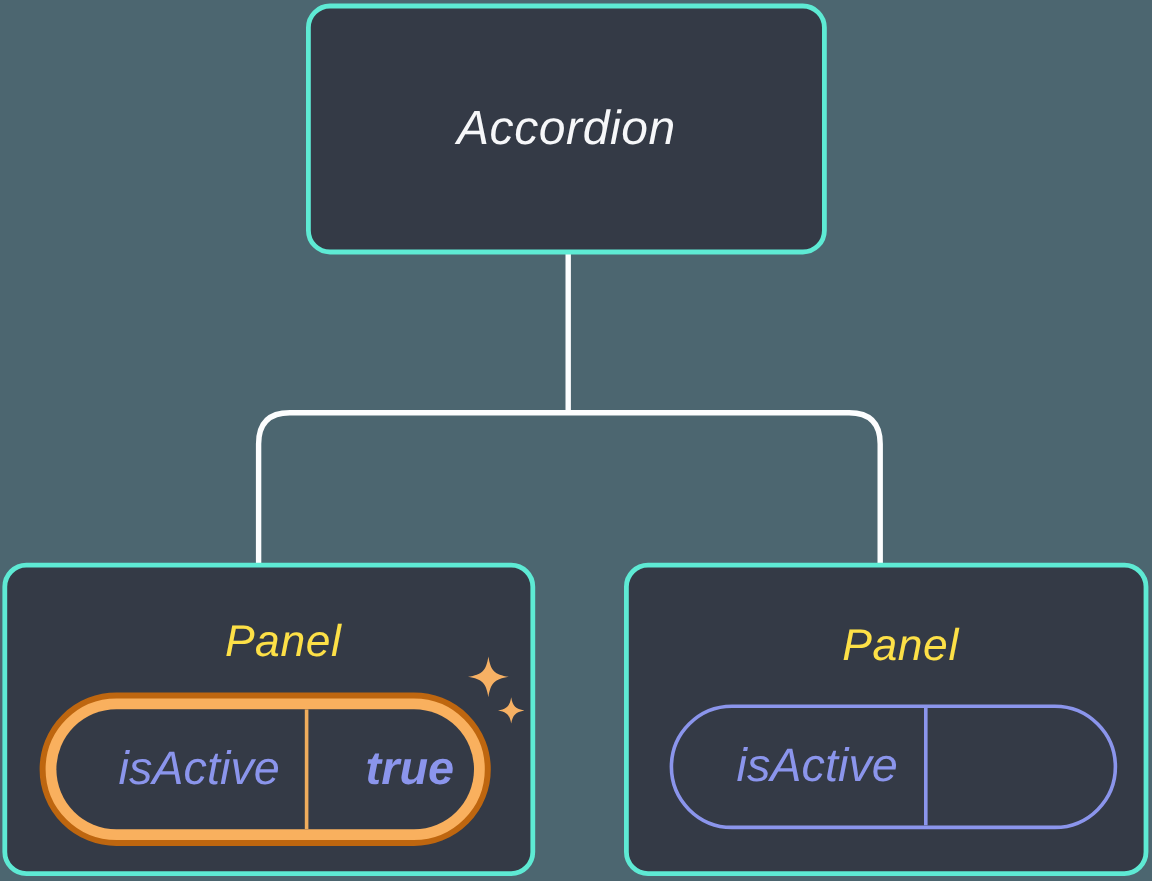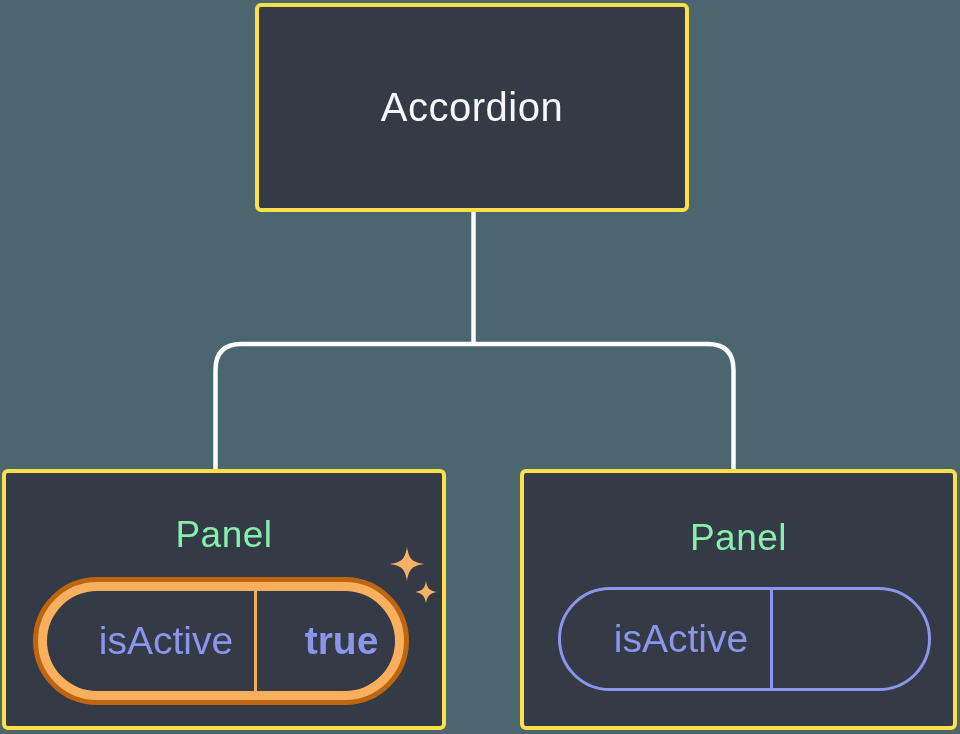--- a/index.html
+++ b/index.html
@@ -15,35 +15,36 @@
     background: #4C6670;
   }
   .connectors {
     position: absolute; left: 0; top: 0;
     width: 960px; height: 734px;
   }
   .node {
     position: absolute;
     box-sizing: border-box;
     background: #343A46;
-    border: 4px solid #fde047;
-    border-radius: 6px;
+    border: 4px solid #5eead4;
+    border-radius: 20px;
+    font-style: italic;
   }
   .node-root {
     left: 255px; top: 3px; width: 434px; height: 209px;
     display: flex; align-items: center; justify-content: center;
   }
   .node-root .node-label {
     color: #F6F7F9; font-size: 40px; font-weight: 500; letter-spacing: 0.5px;
   }
   .node-panel-left  { left: 2px;   top: 469px; width: 444px; height: 261px; }
   .node-panel-right { left: 520px; top: 469px; width: 437px; height: 261px; }
   .panel-title {
-    position: absolute; left: 0; width: 100%;
-    text-align: center; color: #86efac;
+    position: absolute; left: 12px; width: 100%;
+    text-align: center; color: #fde047;
     font-size: 37px; font-weight: 500; line-height: 52px; letter-spacing: 0.5px;
   }
   .node-panel-left  .panel-title { top: 36px; }
   .node-panel-right .panel-title { top: 39px; }
 
   
   .pill-ring {
     position: absolute; left: 27px; top: 104px;
     width: 376px; height: 128px;
     box-sizing: border-box;

